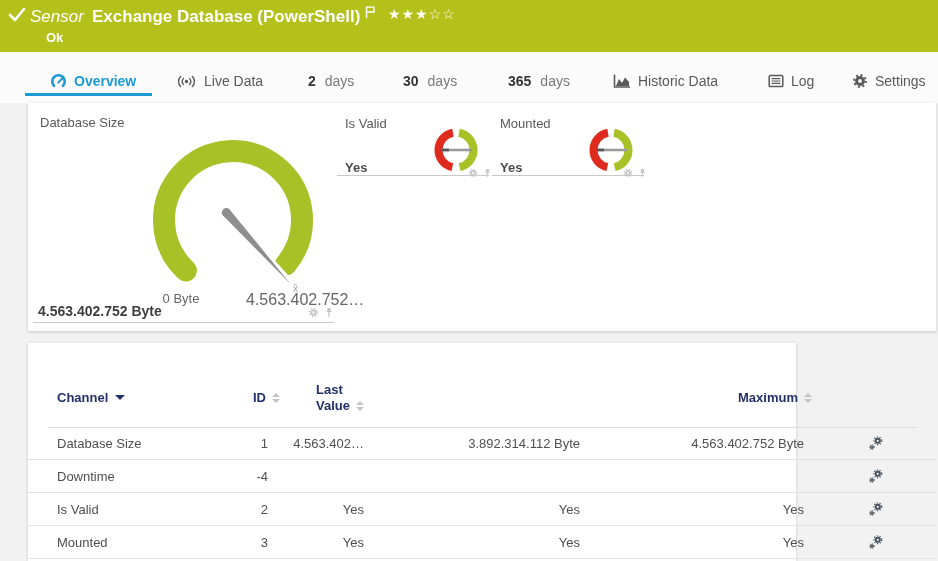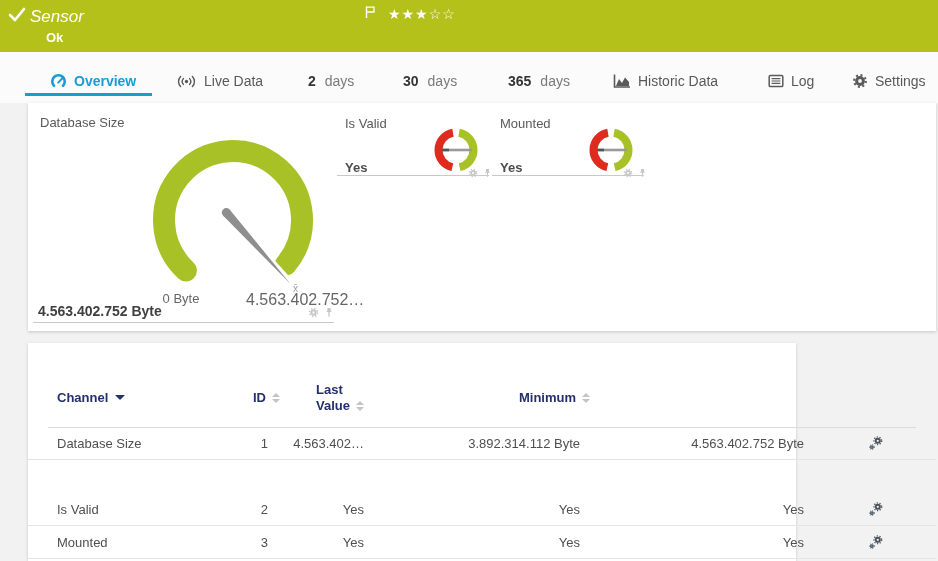--- a/index.html
+++ b/index.html
@@ -83,20 +83,21 @@
 
 <div class="page">
 
   <div class="topbar">
     <span class="check">
       <svg width="18" height="16" viewBox="0 0 18 16">
           <path d="M2 8 L7 13 L16 2" fill="none" stroke="#fff" stroke-width="2.6" stroke-linecap="round" stroke-linejoin="round"></path>
         </svg>
     </span>
     <span class="kind">Sensor</span>
+    <span class="title">Exchange Database (PowerShell)</span>
     <span class="flag">
       <svg width="12" height="14" viewBox="0 0 12 14">
           <path d="M2.5 1.5 V13" stroke="#fff" stroke-width="1.4" fill="none"></path>
           <path d="M2.5 2.2 H10 V7 H2.5" stroke="#fff" stroke-width="1.3" fill="none"></path>
         </svg>
     </span>
     <span class="stars">★★★☆☆</span>
     <span class="status">Ok</span>
   </div>
 
@@ -249,22 +250,22 @@
     <div class="thead-cell lastvalue-head" style="left:288px; top:39px; width:80px;">
       <div>Last</div>
       <div class="thr">
           <span>Value</span>
         <span class="sortpair">
             <span class="tri-up"></span>
             <span class="tri-down"></span>
           </span>
         </div>
     </div>
-    <div class="thead-cell th-right" style="left:400px; top:47px; width:162px;">
-      <span>Minimum</span>
+    <div class="thead-cell th-right" style="left:620px; top:47px; width:164px;">
+      <span>Maximum</span>
       <span class="sortpair">
           <span class="tri-up"></span>
           <span class="tri-down"></span>
         </span>
     </div>
     <div class="thead-sep"></div>
 
     <div class="trow" style="top:84px;">
       <span class="tcell c-ch">Database Size</span>
       <span class="tcell c-id">1</span>
@@ -274,20 +275,35 @@
       <span class="tcell c-ico">
         <svg width="16" height="16" viewBox="0 0 16 16">
             <circle cx="9.8" cy="5.8" r="2.1" fill="none" stroke="#49525c" stroke-width="1.9"></circle>
             <circle cx="9.8" cy="5.8" r="3.9" fill="none" stroke="#49525c" stroke-width="1.3" stroke-dasharray="1.2 1.6"></circle>
             <circle cx="3.9" cy="12.1" r="1.2" fill="none" stroke="#49525c" stroke-width="1.4"></circle>
             <circle cx="3.9" cy="12.1" r="2.4" fill="none" stroke="#49525c" stroke-width="1" stroke-dasharray="0.9 1.2"></circle>
           </svg>
       </span>
     </div>
 
+    <div class="trow" style="top:117px;">
+      <span class="tcell c-ch">Downtime</span>
+      <span class="tcell c-id">-4</span>
+      <span class="tcell c-last"></span>
+      <span class="tcell c-min"></span>
+      <span class="tcell c-max"></span>
+      <span class="tcell c-ico">
+        <svg width="16" height="16" viewBox="0 0 16 16">
+            <circle cx="9.8" cy="5.8" r="2.1" fill="none" stroke="#49525c" stroke-width="1.9"></circle>
+            <circle cx="9.8" cy="5.8" r="3.9" fill="none" stroke="#49525c" stroke-width="1.3" stroke-dasharray="1.2 1.6"></circle>
+            <circle cx="3.9" cy="12.1" r="1.2" fill="none" stroke="#49525c" stroke-width="1.4"></circle>
+            <circle cx="3.9" cy="12.1" r="2.4" fill="none" stroke="#49525c" stroke-width="1" stroke-dasharray="0.9 1.2"></circle>
+          </svg>
+      </span>
+    </div>
 
     <div class="trow" style="top:150px;">
       <span class="tcell c-ch">Is Valid</span>
       <span class="tcell c-id">2</span>
       <span class="tcell c-last">Yes</span>
       <span class="tcell c-min">Yes</span>
       <span class="tcell c-max">Yes</span>
       <span class="tcell c-ico">
         <svg width="16" height="16" viewBox="0 0 16 16">
             <circle cx="9.8" cy="5.8" r="2.1" fill="none" stroke="#49525c" stroke-width="1.9"></circle>

